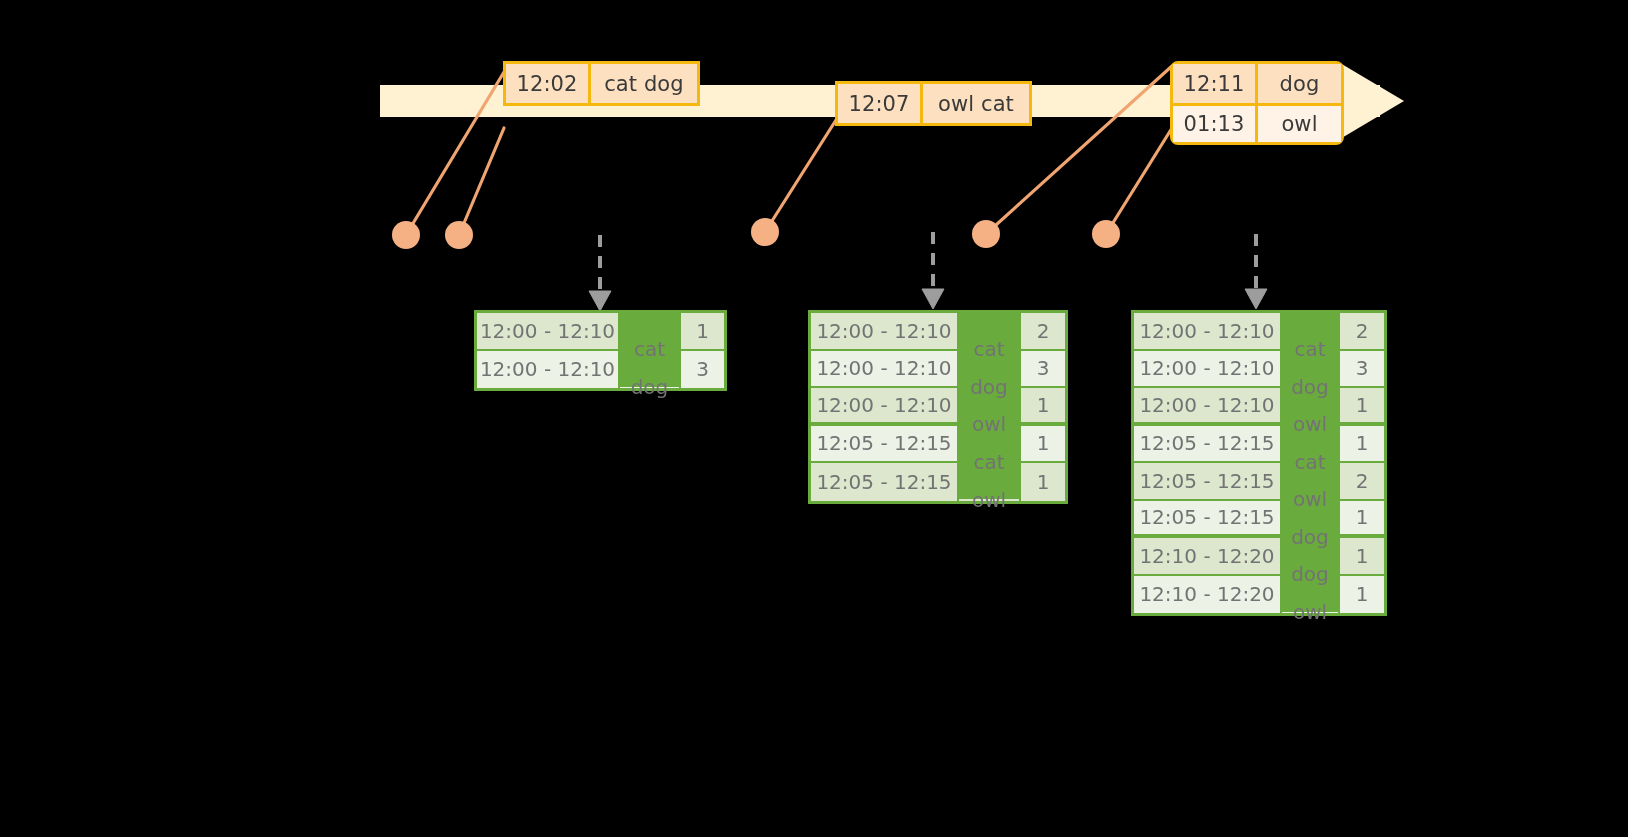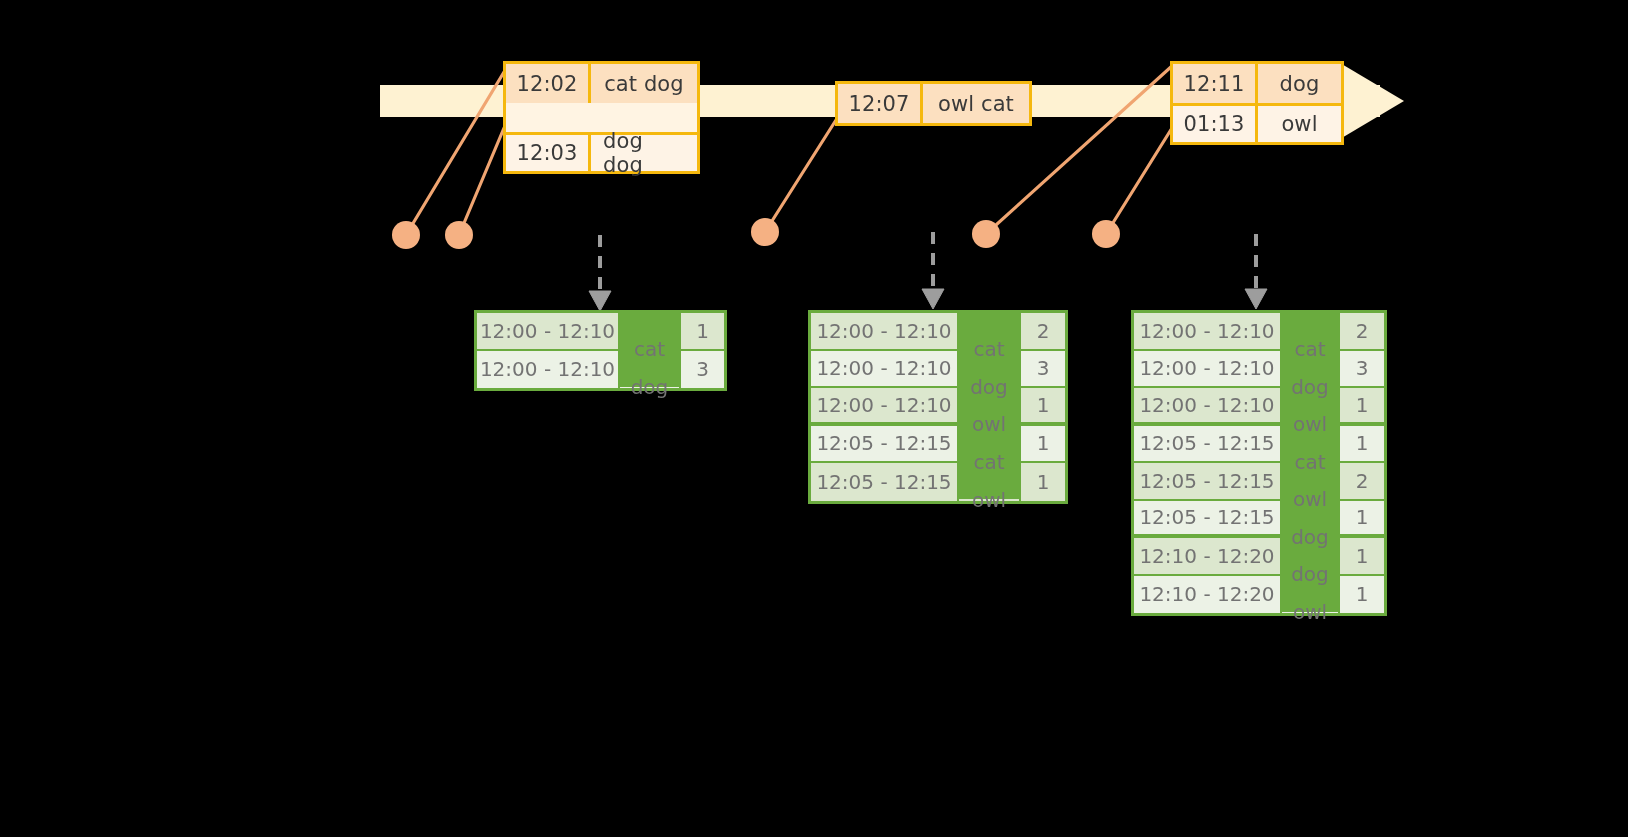--- a/index.html
+++ b/index.html
@@ -138,34 +138,30 @@
       <circle cx="986" cy="234" r="14"></circle>
       <circle cx="1106" cy="234" r="14"></circle>
     </g>
   </svg>
 
   <div class="evt-box" style="left:503px; top:61px; width:197px;gap:29px;">
     <div class="evt-row shade">
       <div class="evt-time">12:02</div>
       <div class="evt-text">cat dog</div>
     </div>
-    <div class="evt-row">
-      <div class="evt-time">12:03</div>
-      <div class="evt-text">dog dog</div>
-    </div>
   </div>
 
   <div class="evt-box" style="left:835px; top:81px; width:197px;">
     <div class="evt-row shade">
       <div class="evt-time">12:07</div>
       <div class="evt-text">owl cat</div>
     </div>
   </div>
 
-  <div class="evt-box" style="left:1170px; top:61px; width:174px;">
+  <div class="evt-box" style="left:1170px; top:61px; width:174px;border-radius:8px;">
     <div class="evt-row shade">
       <div class="evt-time">12:11</div>
       <div class="evt-text">dog</div>
     </div>
     <div class="evt-row">
       <div class="evt-time">01:13</div>
       <div class="evt-text">owl</div>
     </div>
   </div>
 

